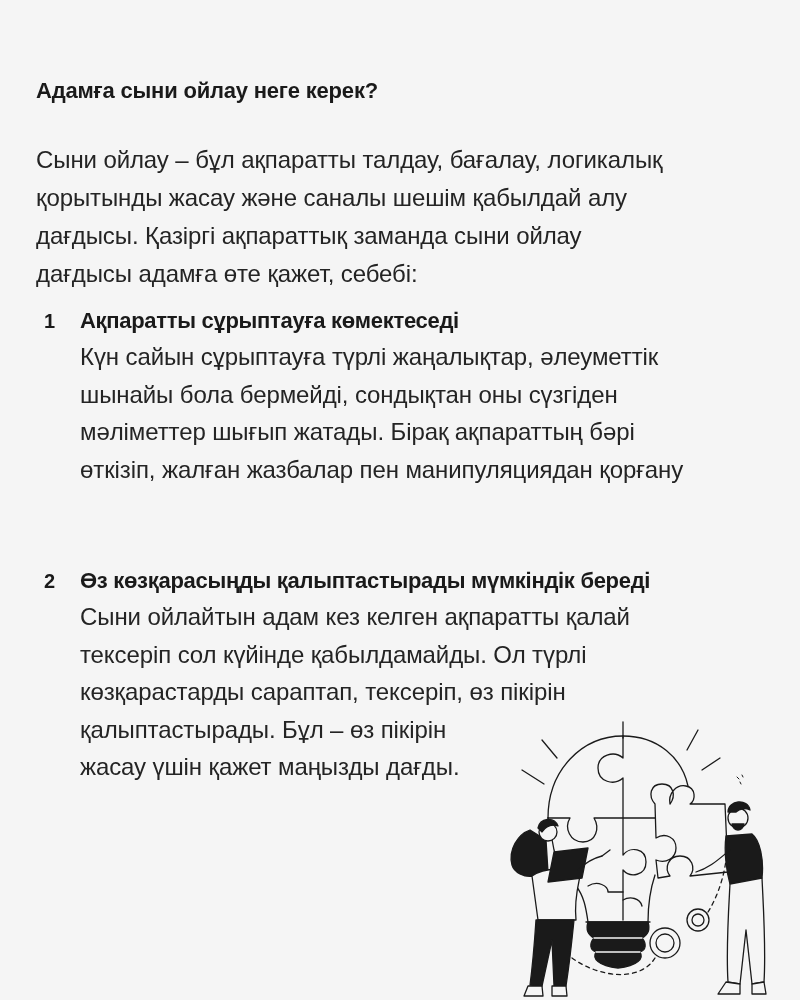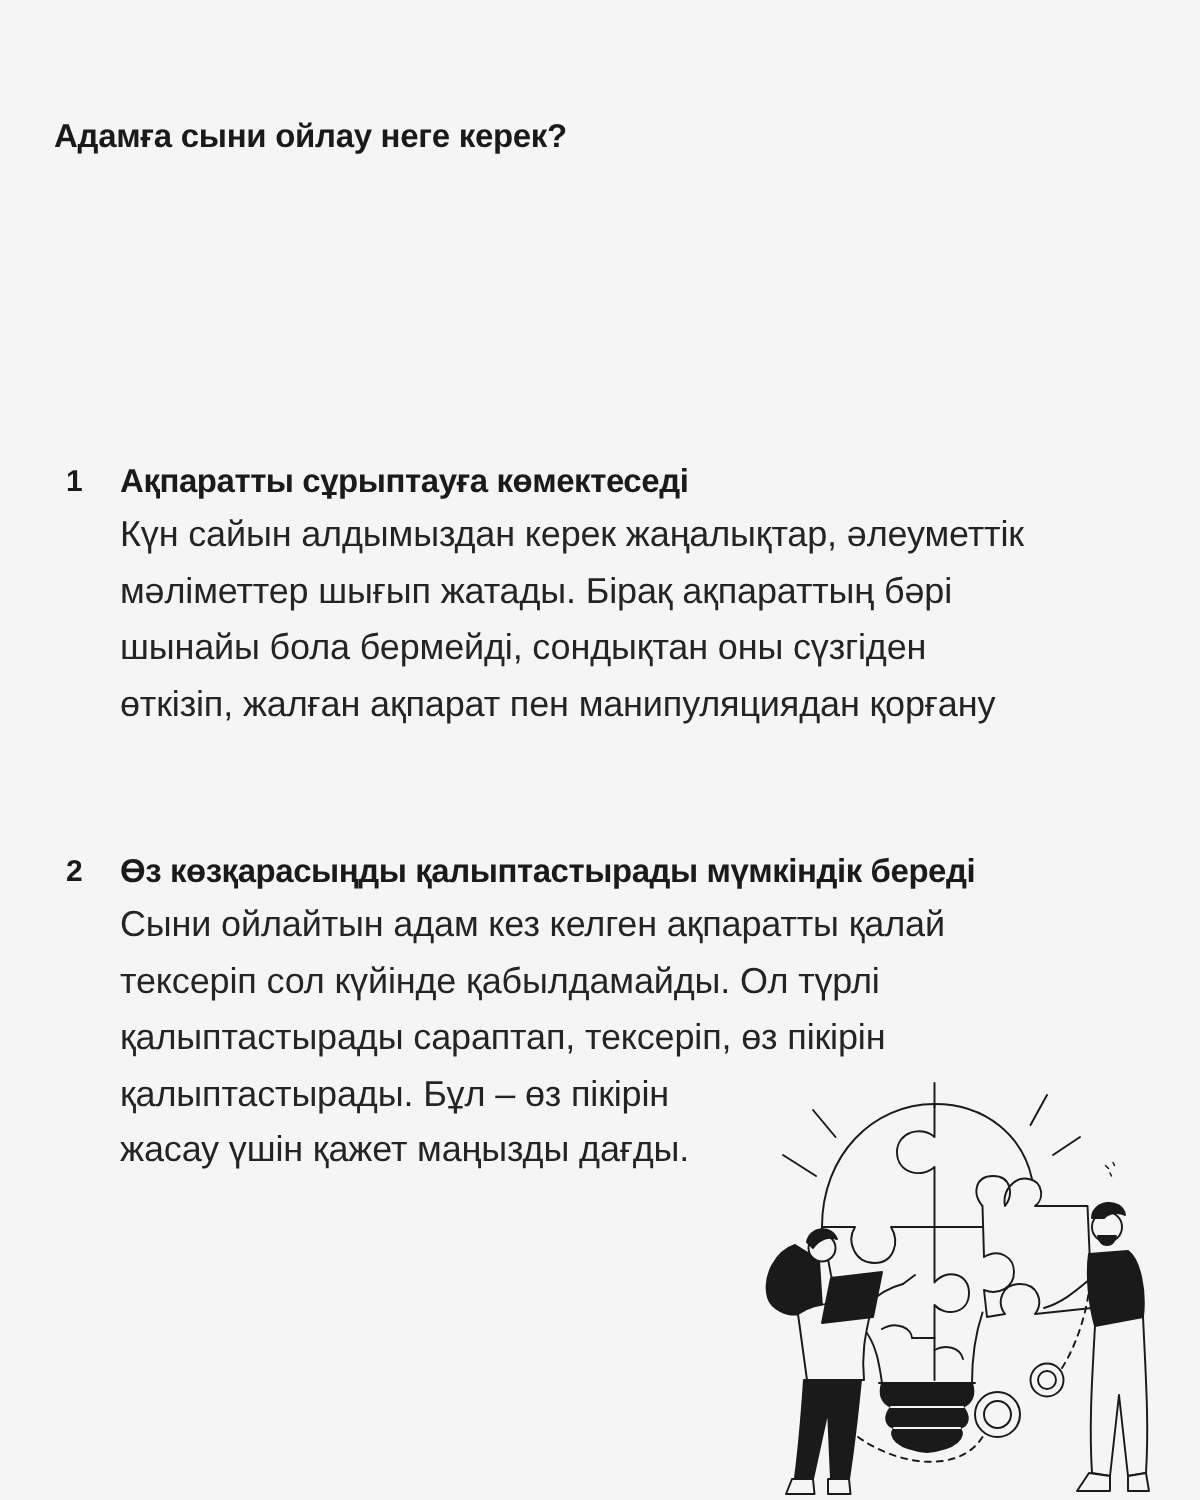--- a/index.html
+++ b/index.html
@@ -83,39 +83,45 @@
       height: 300px;
     }
   </style>
 </head>
 <body>
 
 <div class="page">
 
   <div class="title">Адамға сыни ойлау неге керек?</div>
 
+  <div class="intro">
+    <span class="line">Сыни ойлау – бұл ақпаратты талдау, бағалау, логикалық</span>
+    <span class="line">қорытынды жасау және саналы шешім қабылдай алу</span>
+    <span class="line">дағдысы. Қазіргі ақпараттық заманда сыни ойлау</span>
+    <span class="line">дағдысы адамға өте қажет, себебі:</span>
+  </div>
 
   <div class="item item-1">
     <span class="item-num">1</span>
     <span class="item-heading">Ақпаратты сұрыптауға көмектеседі</span>
     <div class="item-body">
-      <span class="line">Күн сайын алдымыздан керек жаңалықтар, әлеуметтік</span>
+      <span class="line">Күн сайын сұрыптауға түрлі жаңалықтар, әлеуметтік</span>
+      <span class="line">шынайы бола бермейді, сондықтан оны сүзгіден</span>
       <span class="line">мәліметтер шығып жатады. Бірақ ақпараттың бәрі</span>
-      <span class="line">шынайы бола бермейді, сондықтан оны сүзгіден</span>
-      <span class="line">өткізіп, жалған ақпарат пен манипуляциядан қорғану</span>
+      <span class="line">өткізіп, жалған жазбалар пен манипуляциядан қорғану</span>
     </div>
   </div>
 
   <div class="item item-2">
     <span class="item-num">2</span>
     <span class="item-heading">Өз көзқарасыңды қалыптастырады мүмкіндік береді</span>
     <div class="item-body">
       <span class="line">Сыни ойлайтын адам кез келген ақпаратты қалай</span>
       <span class="line">тексеріп сол күйінде қабылдамайды. Ол түрлі</span>
-      <span class="line">қалыптастырады сараптап, тексеріп, өз пікірін</span>
+      <span class="line">көзқарастарды сараптап, тексеріп, өз пікірін</span>
       <span class="line">қалыптастырады. Бұл – өз пікірін</span>
       <span class="line">жасау үшін қажет маңызды дағды.</span>
     </div>
   </div>
 
   <div class="illustration">
     <svg width="310" height="300" viewBox="0 0 310 300" fill="none" stroke="#1a1a1a" stroke-width="1.3" stroke-linecap="round" stroke-linejoin="round">
 
       <g>
         <line x1="133" y1="22" x2="133" y2="38"></line>

